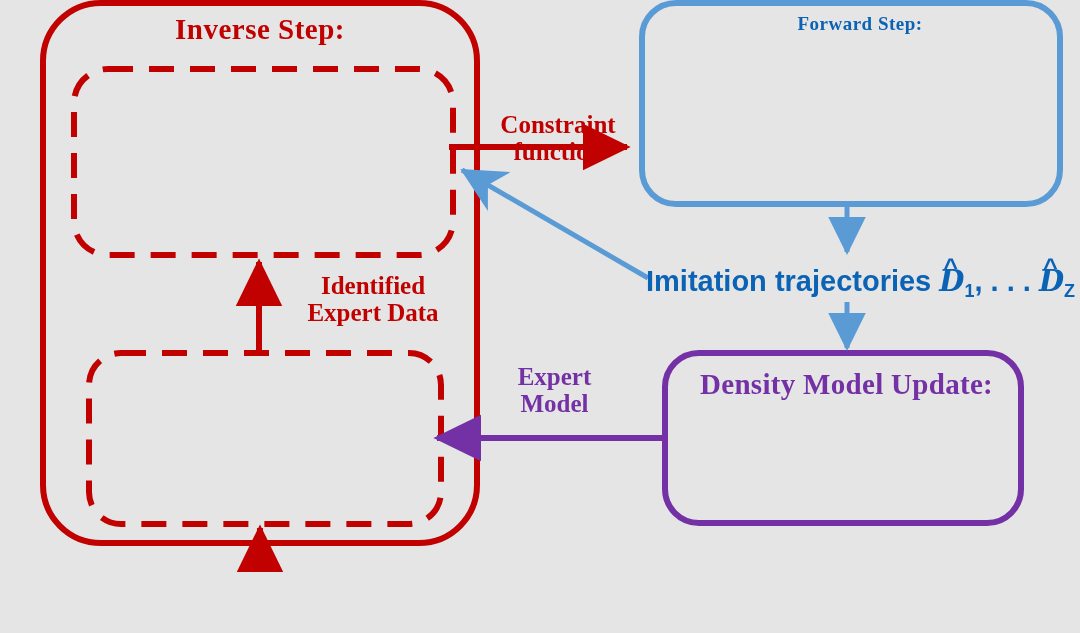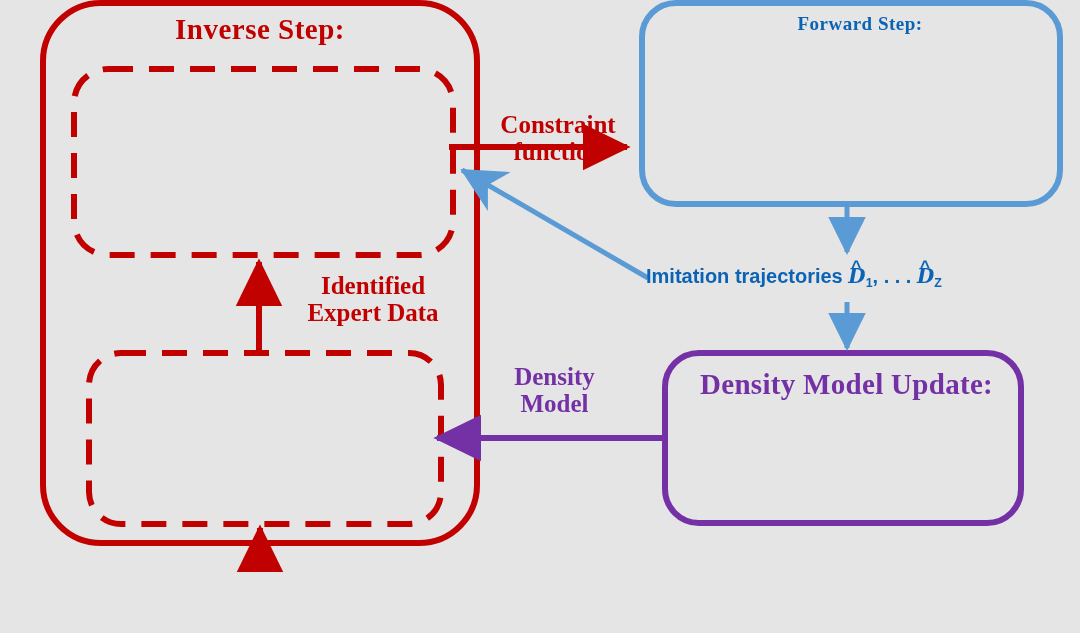--- a/index.html
+++ b/index.html
@@ -58,21 +58,21 @@
   #identified-label {
     left: 283px; top: 272px; width: 180px;
     font-size: 25px;
   }
   #densitymodel-label {
     left: 492px; top: 363px; width: 125px;
     font-size: 25px;
   }
   #imitation-label {
     left: 646px; top: 266px;
-    font-size: 20px;
+    font-size: 29px;
     text-align: left;
     white-space: nowrap;
   }
   .mathcal {
     font-family: "DejaVu Serif", serif;
     font-style: italic;
     font-weight: bold;
   }
   .hatwrap {
     position: relative;
@@ -143,18 +143,18 @@
   <div class="lbl serif-bold" id="forward-title" style="color:#0b63b5;">Forward Step:</div>
 
   <div class="lbl serif-bold" id="density-title" style="color:#7430a5;">Density Model Update:</div>
 
   <div class="lbl serif-bold" id="constraint-label" style="color:#c10000;">Constraint
 function</div>
 
   <div class="lbl serif-bold" id="identified-label" style="color:#c10000;">Identified
 Expert Data</div>
 
-  <div class="lbl serif-bold" id="densitymodel-label" style="color:#7430a5;">Density
+  <div class="lbl serif-bold" id="densitymodel-label" style="color:#7430a5;">Expert
 Model</div>
 
   <div class="lbl sans-bold" id="imitation-label" style="color:#0b63b5;"><span>Imitation trajectories </span><span class="hatwrap"><span class="hat">^</span><span class="mathcal">D</span></span><sub>1</sub><span>, . . . </span><span class="hatwrap"><span class="hat">^</span><span class="mathcal">D</span></span><sub>Z</sub></div>
 
 </div>
 
 </body></html>

